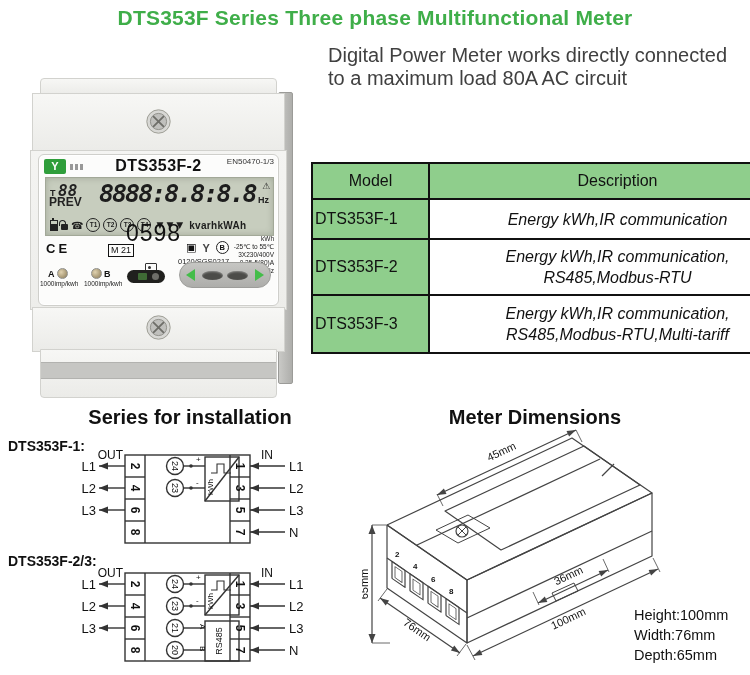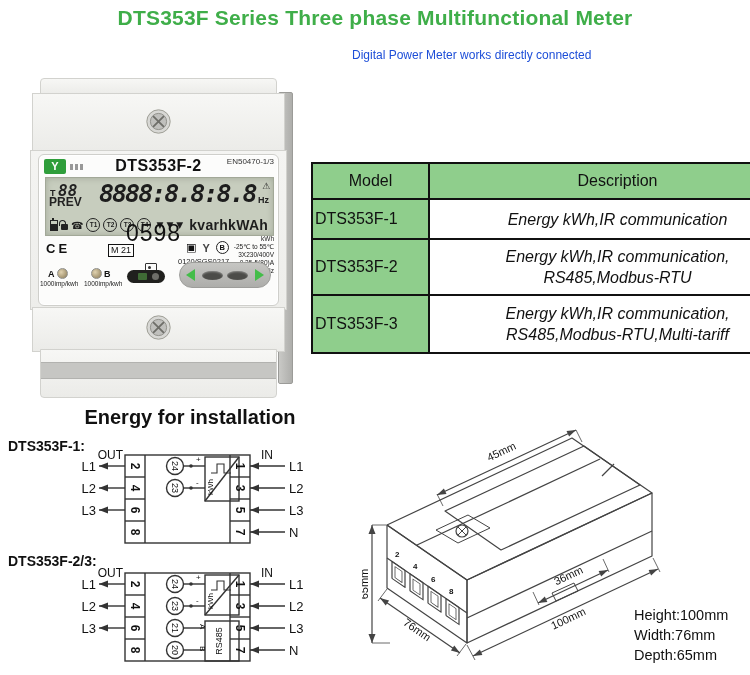--- a/index.html
+++ b/index.html
@@ -2,21 +2,21 @@
 <html><head>
 <meta charset="utf-8">
 <style>
   html,body{margin:0;padding:0;background:#ffffff;}
   .page{position:relative;width:750px;height:675px;background:#fff;overflow:hidden;
         font-family:"Liberation Sans","DejaVu Sans",sans-serif;color:#111;}
 
   
   .title{position:absolute;left:0;top:6px;width:750px;text-align:center;
          font-size:21px;font-weight:bold;color:#3fae49;letter-spacing:.2px;}
-  .subtitle{position:absolute;left:352px;top:44px;font-size:12px;line-height:23px;color:#1d4ed8;}
+  .subtitle{position:absolute;left:328px;top:44px;font-size:20px;line-height:23px;color:#404040;}
 
   
   .meter{position:absolute;left:30px;top:78px;width:257px;height:319px;}
   .rail{position:absolute;right:-6px;top:14px;width:13px;height:290px;
         background:linear-gradient(90deg,#c9c9c6,#aeaeab);border:1px solid #9b9b98;border-radius:2px;}
   .mband{position:absolute;background:linear-gradient(180deg,#f7f7f5,#ebebe8);border:1px solid #d2d2ce;}
   .m-cap-t{left:10px;width:235px;top:0;height:16px;border-radius:4px 4px 0 0;}
   .m-block-t{left:2px;width:251px;top:15px;height:58px;}
   .m-main{left:0;width:255px;top:72px;height:158px;background:linear-gradient(180deg,#f4f4f2,#ededea);}
   .m-block-b{left:2px;width:251px;top:229px;height:43px;}
@@ -46,21 +46,21 @@
   .lcd-hz{position:absolute;right:4px;top:17px;font-size:9px;font-weight:bold;color:#222;}
   .lcd-bottom{position:absolute;left:4px;right:2px;bottom:3px;height:14px;display:flex;align-items:center;gap:3px;color:#1d1d1d;}
   .batt{width:6px;height:9px;border:1px solid #222;position:relative;background:linear-gradient(180deg,transparent 0 3px,#222 3px);}
   .batt::before{content:'';position:absolute;top:-3px;left:1px;width:2px;height:2px;background:#222;}
   .lock{width:7px;height:6px;background:#222;border-radius:1px;position:relative;margin-top:4px;}
   .lock::before{content:'';position:absolute;top:-4px;left:-2px;width:5px;height:5px;border:1.5px solid #222;border-bottom:none;border-radius:4px 4px 0 0;}
   .phone{font-size:10px;font-family:"DejaVu Sans",sans-serif;}
   .tcirc{width:12px;height:12px;border:1px solid #222;border-radius:50%;font-size:6.5px;font-weight:bold;
          line-height:12px;text-align:center;flex:none;}
   .lcd-arrows{font-size:9px;letter-spacing:3px;margin-left:2px;font-family:"DejaVu Sans",sans-serif;}
-  .lcd-units{font-size:14px;font-weight:bold;letter-spacing:.3px;}
+  .lcd-units{font-size:10px;font-weight:bold;letter-spacing:.3px;}
 
   .ce{position:absolute;left:7px;top:86px;font-size:13px;font-weight:bold;letter-spacing:3px;}
   .mbox{position:absolute;left:45px;top:89px;font-size:9px;border:1.2px solid #111;padding:0 2px;line-height:11px;margin-left:24px;}
   .serial{position:absolute;left:87px;top:65px;font-size:23px;font-weight:500;letter-spacing:1px;}
   .ir-glyph{position:absolute;left:106px;top:108px;width:10px;height:7px;border:1px solid #333;border-radius:1px;}
   .ir-glyph::after{content:'';position:absolute;left:2px;top:1.5px;width:3px;height:3px;background:#333;border-radius:50%;}
   .certs{position:absolute;left:147px;top:86px;display:flex;align-items:center;gap:6px;}
   .cert-sq{font-size:11px;font-family:"DejaVu Sans",sans-serif;}
   .cert-ant{font-size:11px;font-weight:bold;color:#444;}
   .bcirc{width:11px;height:11px;border:1px solid #222;border-radius:50%;font-size:7.5px;font-weight:bold;
@@ -101,20 +101,21 @@
   svg text{font-family:"Liberation Sans","DejaVu Sans",sans-serif;}
 </style>
 </head>
 <body>
 
 <div class="page">
 
   <div class="title">DTS353F Series Three phase Multifunctional Meter</div>
   <div class="subtitle">
     <span>Digital Power Meter works directly connected</span><br>
+    <span>to a maximum load 80A AC circuit</span>
   </div>
 
   <div class="meter">
     <div class="rail"></div>
     <div class="mband m-cap-t"></div>
     <div class="mband m-block-t"></div>
     <div class="mband m-main"></div>
     <div class="mband m-block-b"></div>
     <div class="mband m-cap-b">
       <div class="m-grayband"></div>
@@ -212,21 +213,22 @@
 RS485,Modbus-RTU</td>
     </tr>
     <tr class="r3">
       <td class="model">DTS353F-3</td>
       <td class="desc">Energy kWh,IR communication,
 RS485,Modbus-RTU,Multi-tariff</td>
     </tr>
   </tbody>
     </table>
 
-  <div class="sec-head sh-install">Energy for installation</div>
+  <div class="sec-head sh-install">Series for installation</div>
+  <div class="sec-head sh-dim">Meter Dimensions</div>
   <div class="diag-label dl1">DTS353F-1:</div>
   <div class="diag-label dl2">DTS353F-2/3:</div>
 
   <svg class="dsvg d1" viewBox="0 0 300 100">
     <g stroke="#333" stroke-width="1.4" fill="none">
       <rect x="60" y="6" width="125" height="88"></rect>
       <line x1="80" y1="6" x2="80" y2="94"></line>
         <line x1="165" y1="6" x2="165" y2="94"></line>
       <line x1="60" y1="28" x2="80" y2="28"></line>
         <line x1="60" y1="50" x2="80" y2="50"></line>

